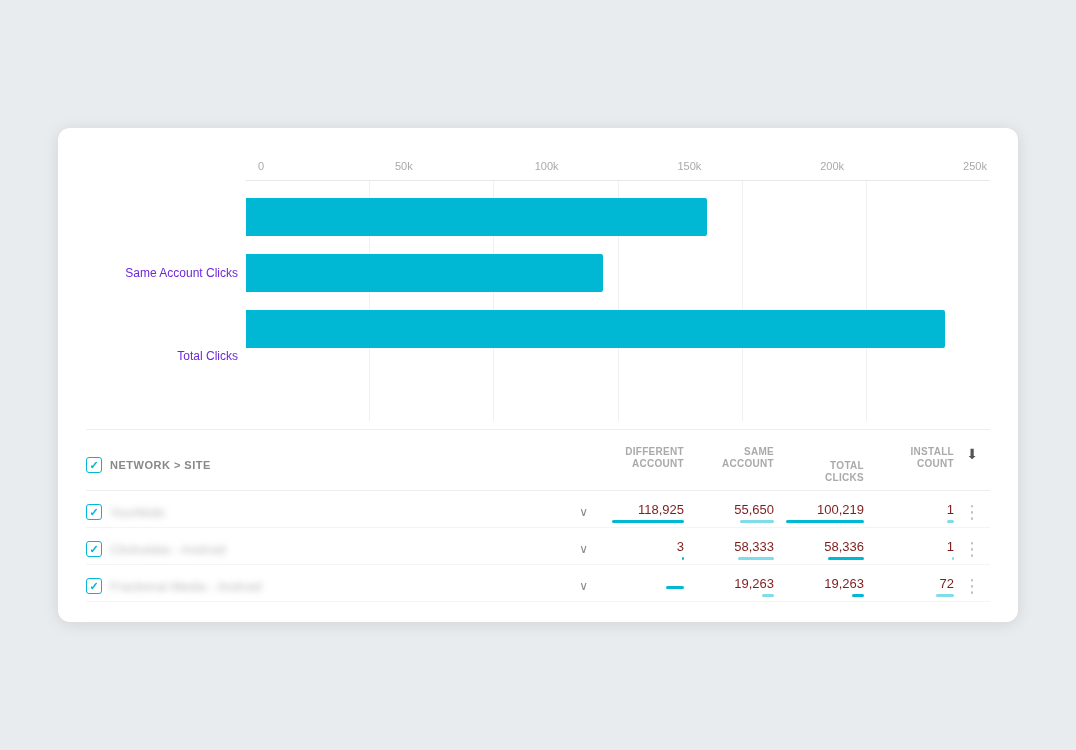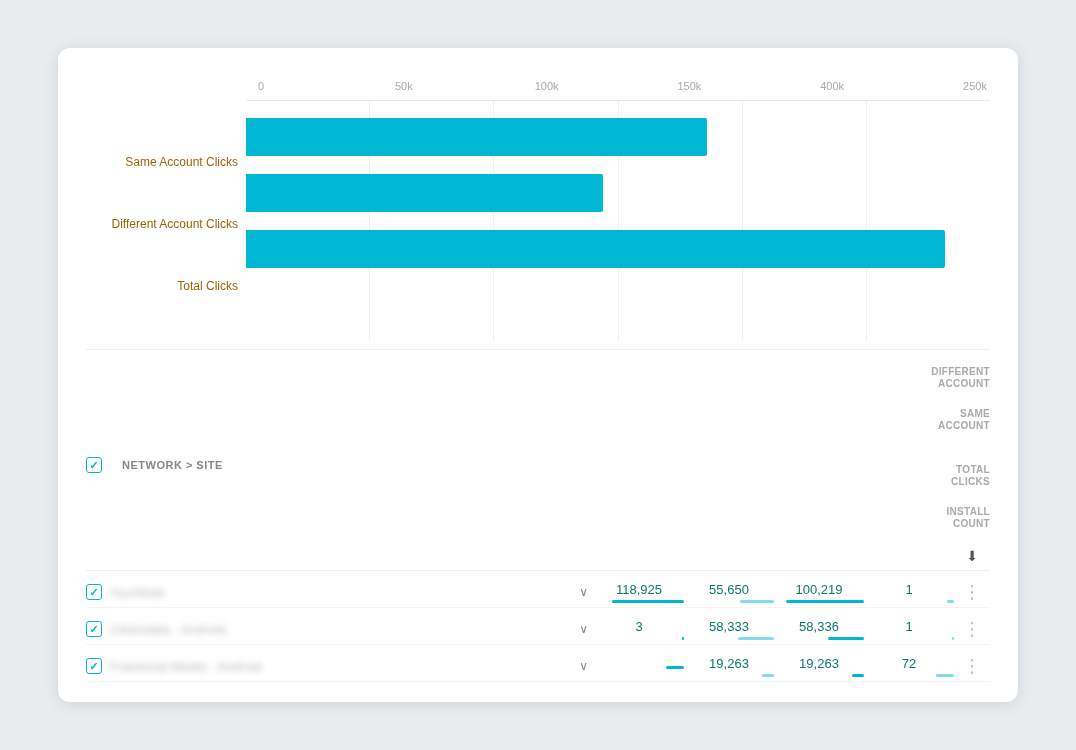--- a/index.html
+++ b/index.html
@@ -31,21 +31,21 @@
       display: flex;
       flex-direction: column;
       justify-content: space-around;
       width: 160px;
       min-width: 160px;
       padding-right: 8px;
       padding-bottom: 24px;
     }
     .chart-label {
       font-size: 12px;
-      color: #a16207;
+      color: #6d28d9;
       text-align: right;
       line-height: 1.2;
       padding: 10px 0;
     }
     .chart-body {
       flex: 1;
       display: flex;
       flex-direction: column;
     }
     .chart-axis {
@@ -109,21 +109,21 @@
       display: flex;
       flex-direction: row;
       align-items: center;
       padding: 8px 0 6px 0;
       border-bottom: 1px solid #eee;
     }
     .table-header-left {
       flex: 1;
       display: flex;
       align-items: center;
-      gap: 20px;
+      gap: 8px;
     }
     .checkbox-icon {
       width: 16px;
       height: 16px;
       border: 1.5px solid #00b8d4;
       border-radius: 3px;
       display: flex;
       align-items: center;
       justify-content: center;
       background: #fff;
@@ -137,23 +137,23 @@
     }
     .network-label {
       font-size: 11px;
       font-weight: 600;
       color: #888;
       letter-spacing: 0.5px;
       text-transform: uppercase;
     }
     .table-header-cols {
       display: flex;
-      flex-direction: column;
-      align-items: flex-end;
-      gap: 18px;
+      flex-direction: row;
+      align-items: flex-start;
+      gap: 0;
     }
     .col-header {
       font-size: 10px;
       font-weight: 600;
       color: #aaa;
       text-align: right;
       letter-spacing: 0.3px;
       text-transform: uppercase;
       line-height: 1.2;
       width: 90px;
@@ -196,23 +196,23 @@
       padding: 2px 6px;
       border-radius: 3px;
     }
     .table-row-cols {
       display: flex;
       flex-direction: row;
       align-items: center;
     }
     .cell {
       width: 90px;
-      text-align: center;
+      text-align: right;
       font-size: 13px;
-      color: #0f766e;
+      color: #7f1d1d;
       position: relative;
       padding-bottom: 6px;
     }
     .cell-bar {
       position: absolute;
       bottom: 0;
       right: 0;
       height: 3px;
       border-radius: 2px;
     }
@@ -229,30 +229,29 @@
 </head>
 <body>
 
 <div class="card">
 
   <div class="chart-area">
     <div class="chart-labels">
 
       <div style="height:24px;"></div>
       <div class="chart-label">Same Account Clicks</div>
-      <div class="chart-label">Different Account Clicks</div>
       <div class="chart-label">Total Clicks</div>
     </div>
     <div class="chart-body">
       <div class="chart-axis">
         <span class="axis-tick">0</span>
         <span class="axis-tick">50k</span>
         <span class="axis-tick">100k</span>
         <span class="axis-tick">150k</span>
-        <span class="axis-tick">400k</span>
+        <span class="axis-tick">200k</span>
         <span class="axis-tick">250k</span>
       </div>
       <div class="chart-bars">
 
         <div class="chart-grid">
           <div class="grid-line"></div>
           <div class="grid-line"></div>
           <div class="grid-line"></div>
           <div class="grid-line"></div>
           <div class="grid-line"></div>

